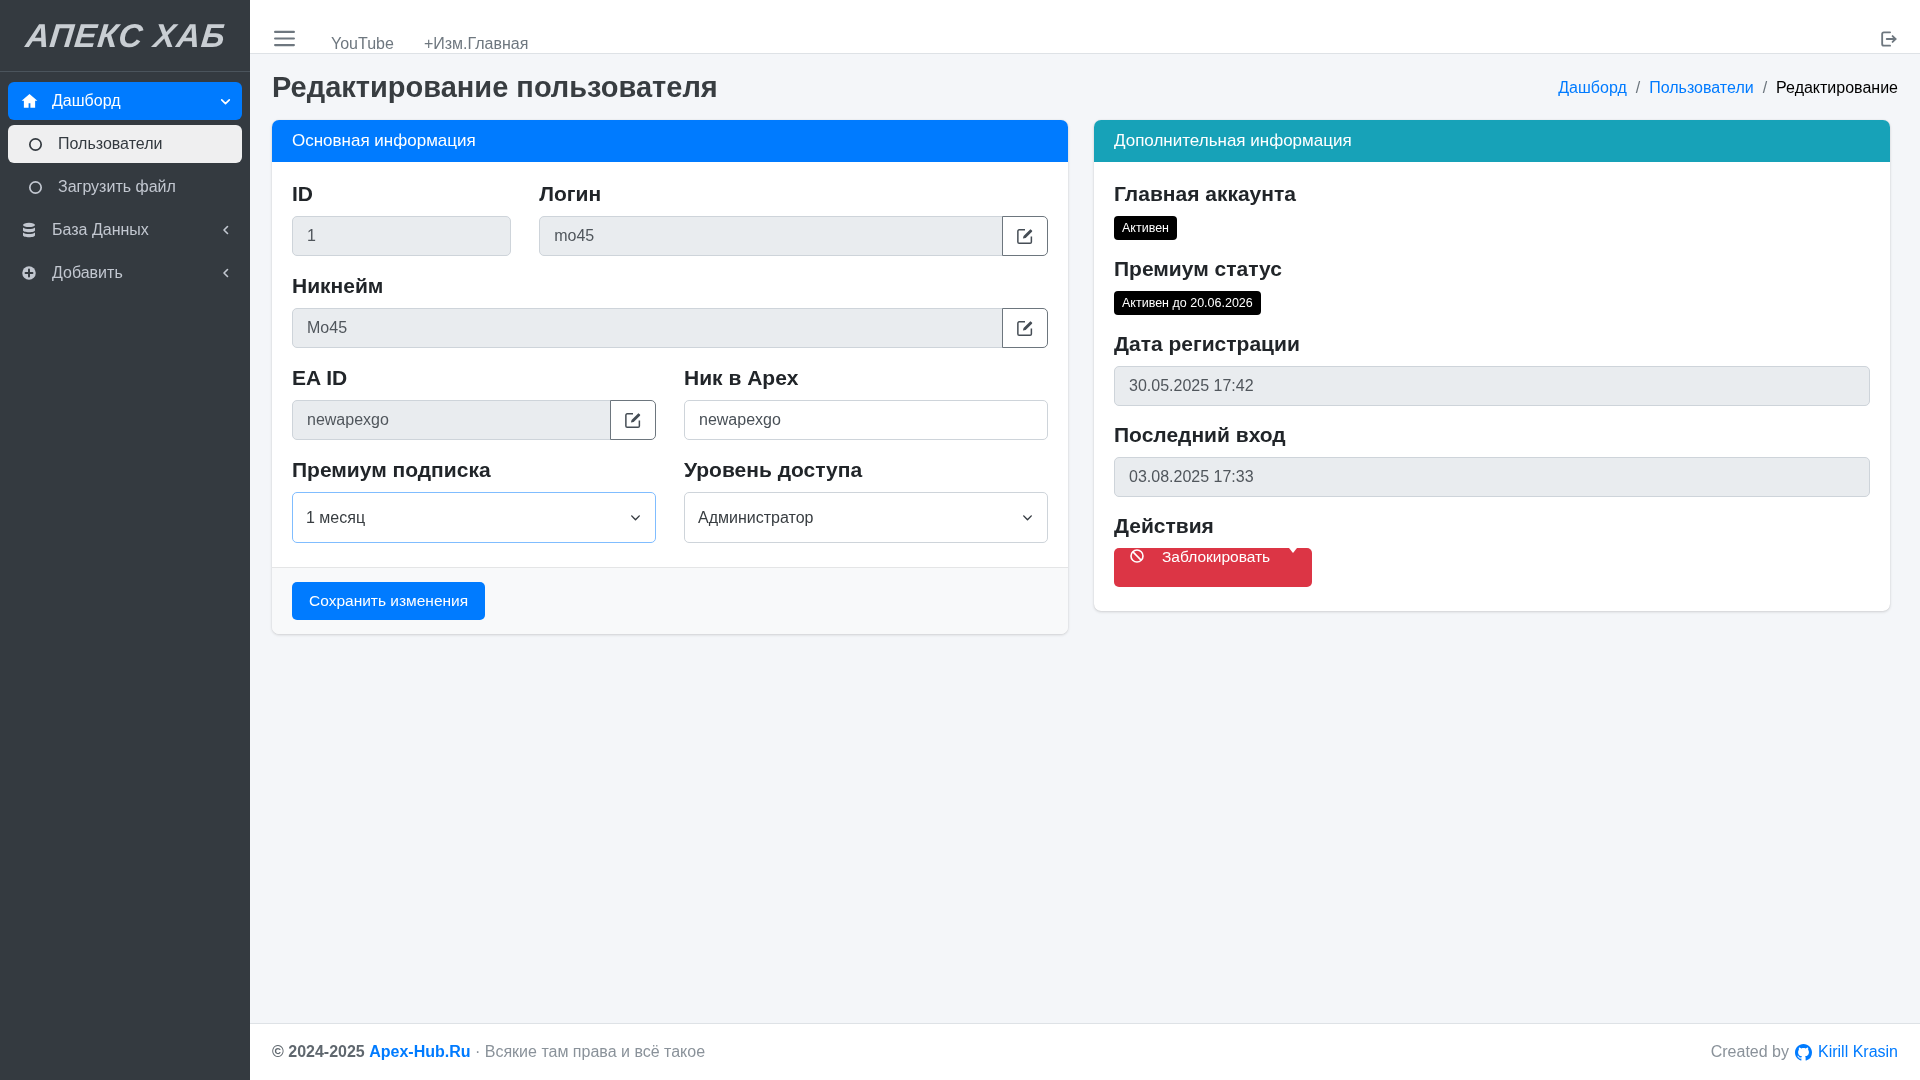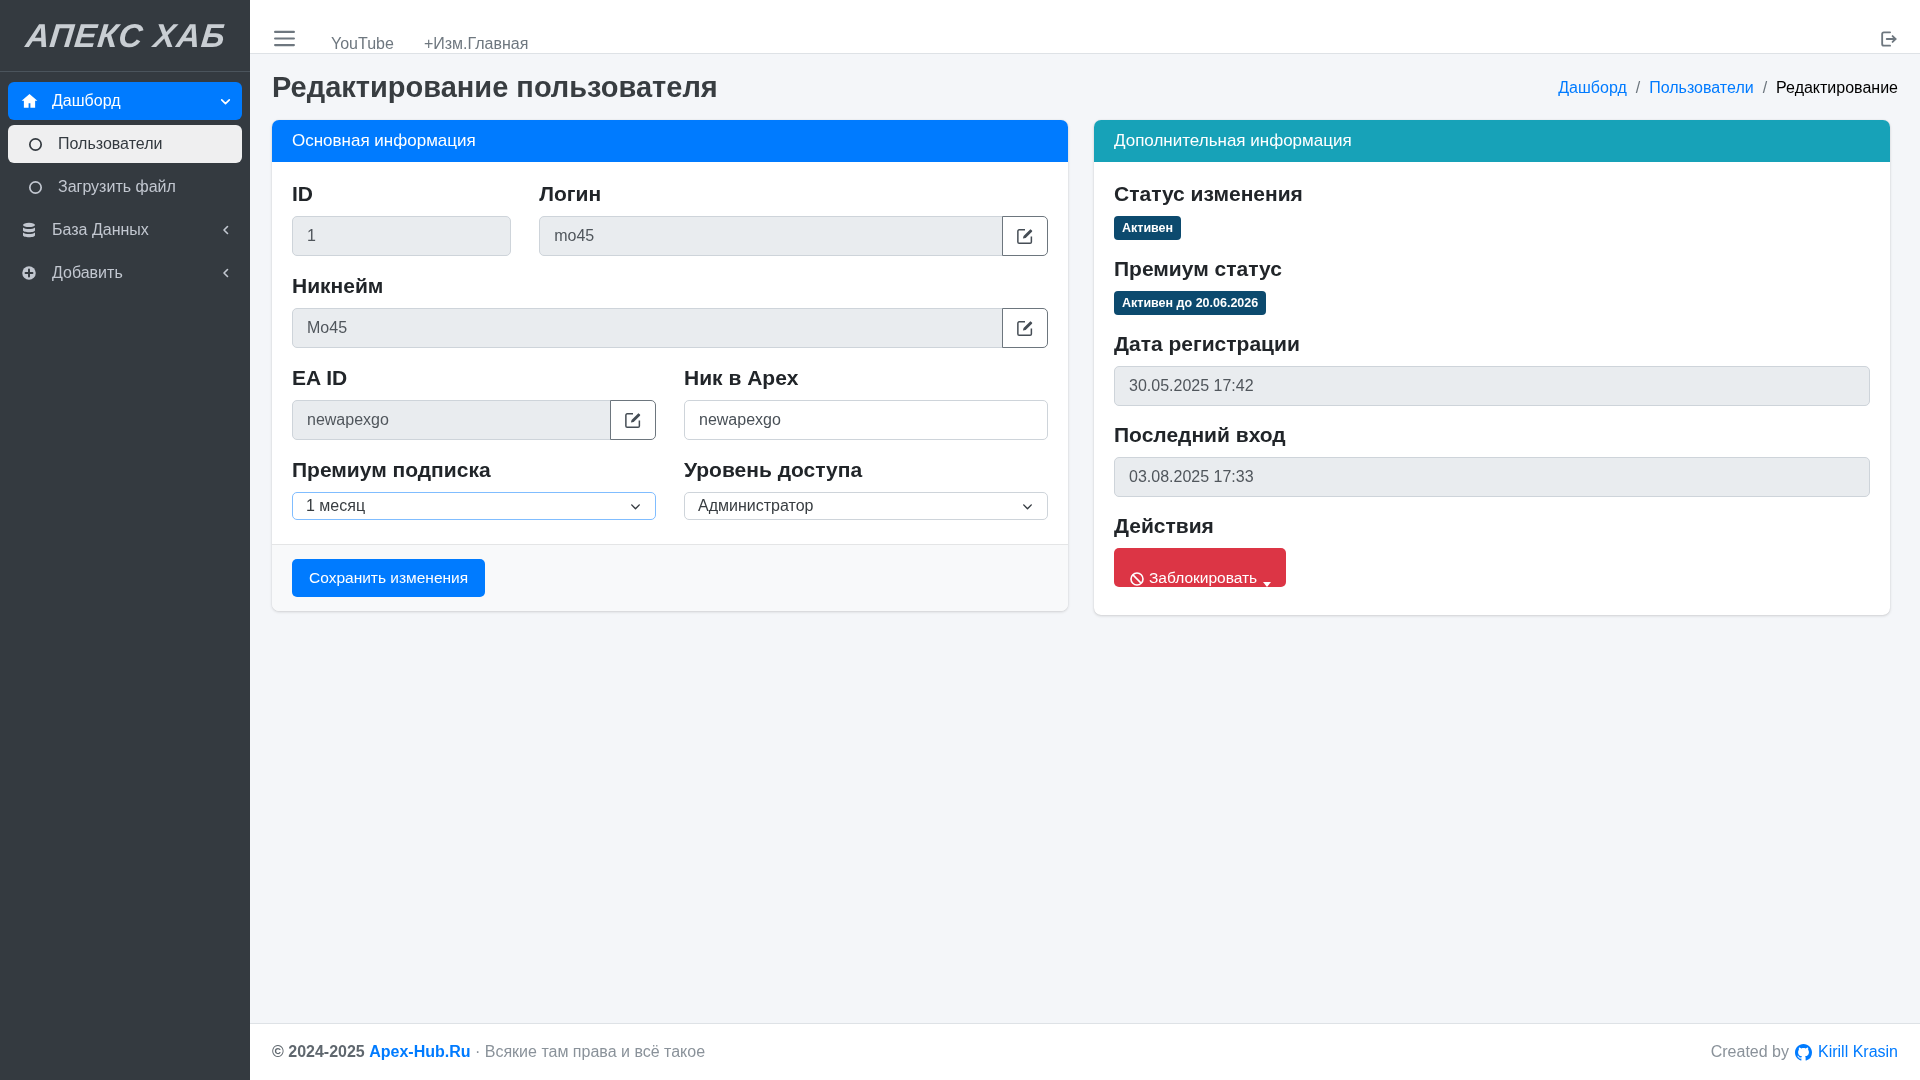--- a/index.html
+++ b/index.html
@@ -61,34 +61,34 @@
     font-family:"Liberation Sans", sans-serif; outline:none;
   }
   .form-control:disabled, .form-control.disabled { background:#e9ecef; color:#50565c; }
   .input-group { display:flex; width:100%; }
   .input-group .form-control { border-radius:5px 0 0 5px; flex:1; min-width:0; }
   .edit-btn {
     width:46px; flex-shrink:0; border:1px solid #6d767e; background:#fff; color:#454d55;
     border-radius:0 5px 5px 0; margin-left:-1px; display:flex; align-items:center; justify-content:center; cursor:pointer; padding:0;
   }
   .select {
-    height:28px; border:1px solid #ced4da; border-radius:5px; background:#fff;
+    height:51px; border:1px solid #ced4da; border-radius:5px; background:#fff;
     display:flex; align-items:center; padding:0 13px; font-size:16px; color:#383d41; cursor:pointer;
   }
   .select .select-caret { margin-left:auto; display:flex; align-items:center; color:#343a40; }
   .select.focused { border-color:#80bdff; }
 
   .btn { border:none; border-radius:5px; font-size:15.5px; cursor:pointer; font-family:"Liberation Sans", sans-serif; }
   .btn-primary { background:#007bff; color:#fff; padding:10px 17px; }
-  .btn-danger { background:#dc3545; color:#fff; padding:0 15px; height:39px; display:inline-flex; align-items:flex-end; gap:4px; }
+  .btn-danger { background:#dc3545; color:#fff; padding:0 15px; height:39px; display:inline-flex; align-items:flex-start; gap:17px; }
   .caret-down { width:0; height:0; border-left:4.5px solid transparent; border-right:4.5px solid transparent; border-top:5px solid #fff; margin-left:2px; }
 
   .info-group { margin-bottom:17px; }
   .info-group label { display:block; margin-bottom:10px; }
-  .badge { display:inline-block; background:#0c4a6e; color:#fff; font-size:12.5px; font-weight:bold; padding:5px 8px; border-radius:4px; }
+  .badge { display:inline-block; background:#000000; color:#fff; font-size:12.5px; font-weight:normal; padding:5px 8px; border-radius:4px; }
 
   
   .footer {
     height:57px; background:#fff; border-top:1px solid #dee2e6; flex-shrink:0;
     display:flex; align-items:center; justify-content:space-between; padding:0 22px;
     font-size:16px; color:#8a929a;
   }
   .footer b { color:#5f676e; }
   .footer a { color:#007bff; text-decoration:none; font-weight:bold; cursor:pointer; }
   .footer-right { display:flex; align-items:center; gap:6px; color:#8a929a; }
@@ -290,21 +290,21 @@
         <div class="card-footer">
           <button class="btn btn-primary">Сохранить изменения</button>
         </div>
       </section>
 
       <section class="card">
         <div class="card-header info">Дополнительная информация</div>
         <div class="card-body">
 
           <div class="info-group">
-            <label>Статус изменения</label>
+            <label>Главная аккаунта</label>
             <span class="badge">Активен</span>
           </div>
 
           <div class="info-group">
             <label>Премиум статус</label>
             <span class="badge">Активен до 20.06.2026</span>
           </div>
 
           <div class="info-group">
             <label>Дата регистрации</label>

